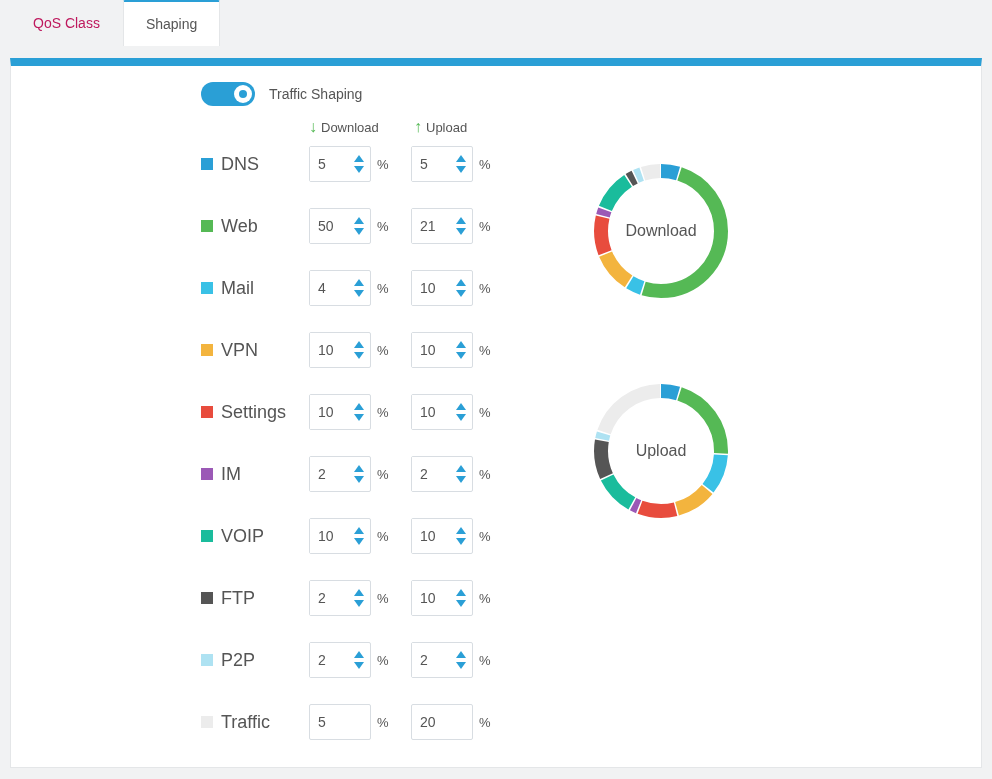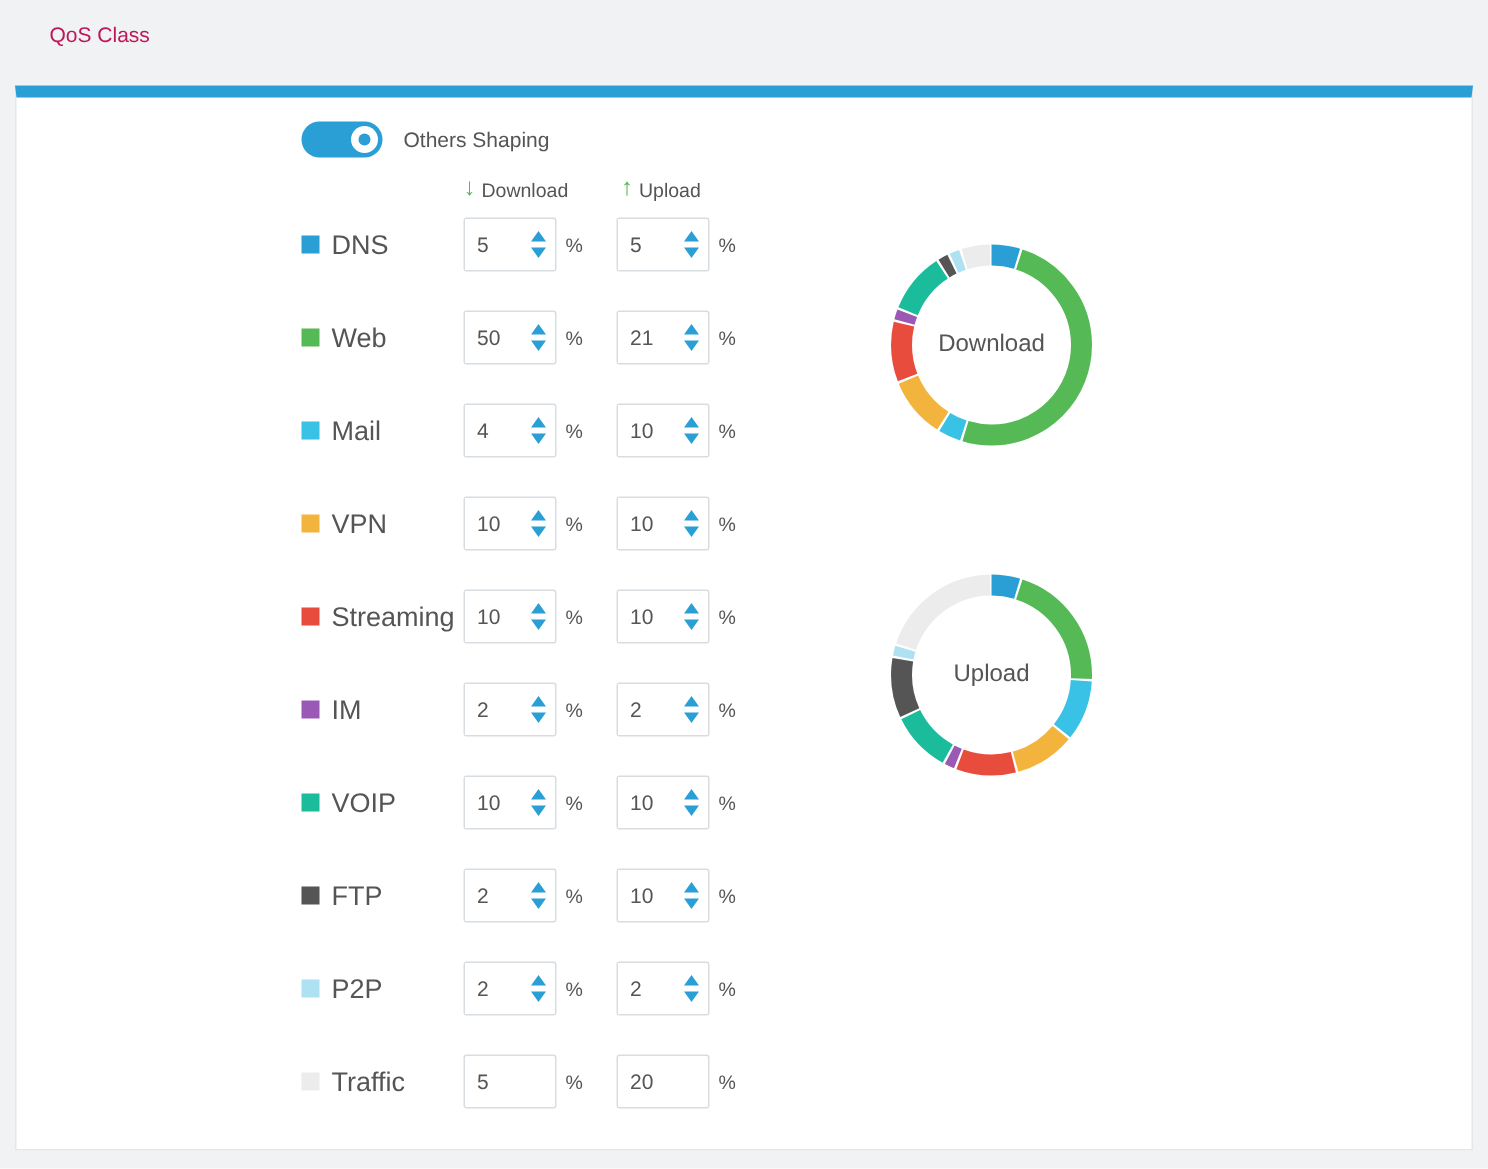--- a/index.html
+++ b/index.html
@@ -186,31 +186,32 @@
   .donut circle {
     fill: none;
     stroke-width: 14;
   }
 </style>
 </head>
 <body>
 
 <div class="tabs-row">
   <div class="tab">QoS Class</div>
+  <div class="tab active">Shaping</div>
 </div>
 
 <div class="panel-wrap">
   <div class="panel">
 
     <div class="content">
       <div class="toggle-row">
         <div class="switch">
           <div class="switch-knob"></div>
         </div>
-        <span>Others Shaping</span>
+        <span>Traffic Shaping</span>
       </div>
 
       <div class="header-row">
         <div class="header-spacer"></div>
         <div class="col-head">
           <span class="arrow-down">↓</span>
           <span>Download</span>
         </div>
         <div class="col-head">
           <span class="arrow-up">↑</span>
@@ -303,21 +304,21 @@
               <div class="arrows">
                 <div class="tri-up"></div>
                 <div class="tri-down"></div>
               </div>
             </div>
             <div class="pct">%</div>
           </div>
           <div class="row">
             <div class="label-cell">
               <span class="swatch" style="background: rgb(232, 76, 61);"></span>
-              <span>Streaming</span>
+              <span>Settings</span>
             </div>
             <div class="stepper">
               <input value="10" style="">
               <div class="arrows">
                 <div class="tri-up"></div>
                 <div class="tri-down"></div>
               </div>
             </div>
             <div class="pct">%</div>
             <div class="stepper">

